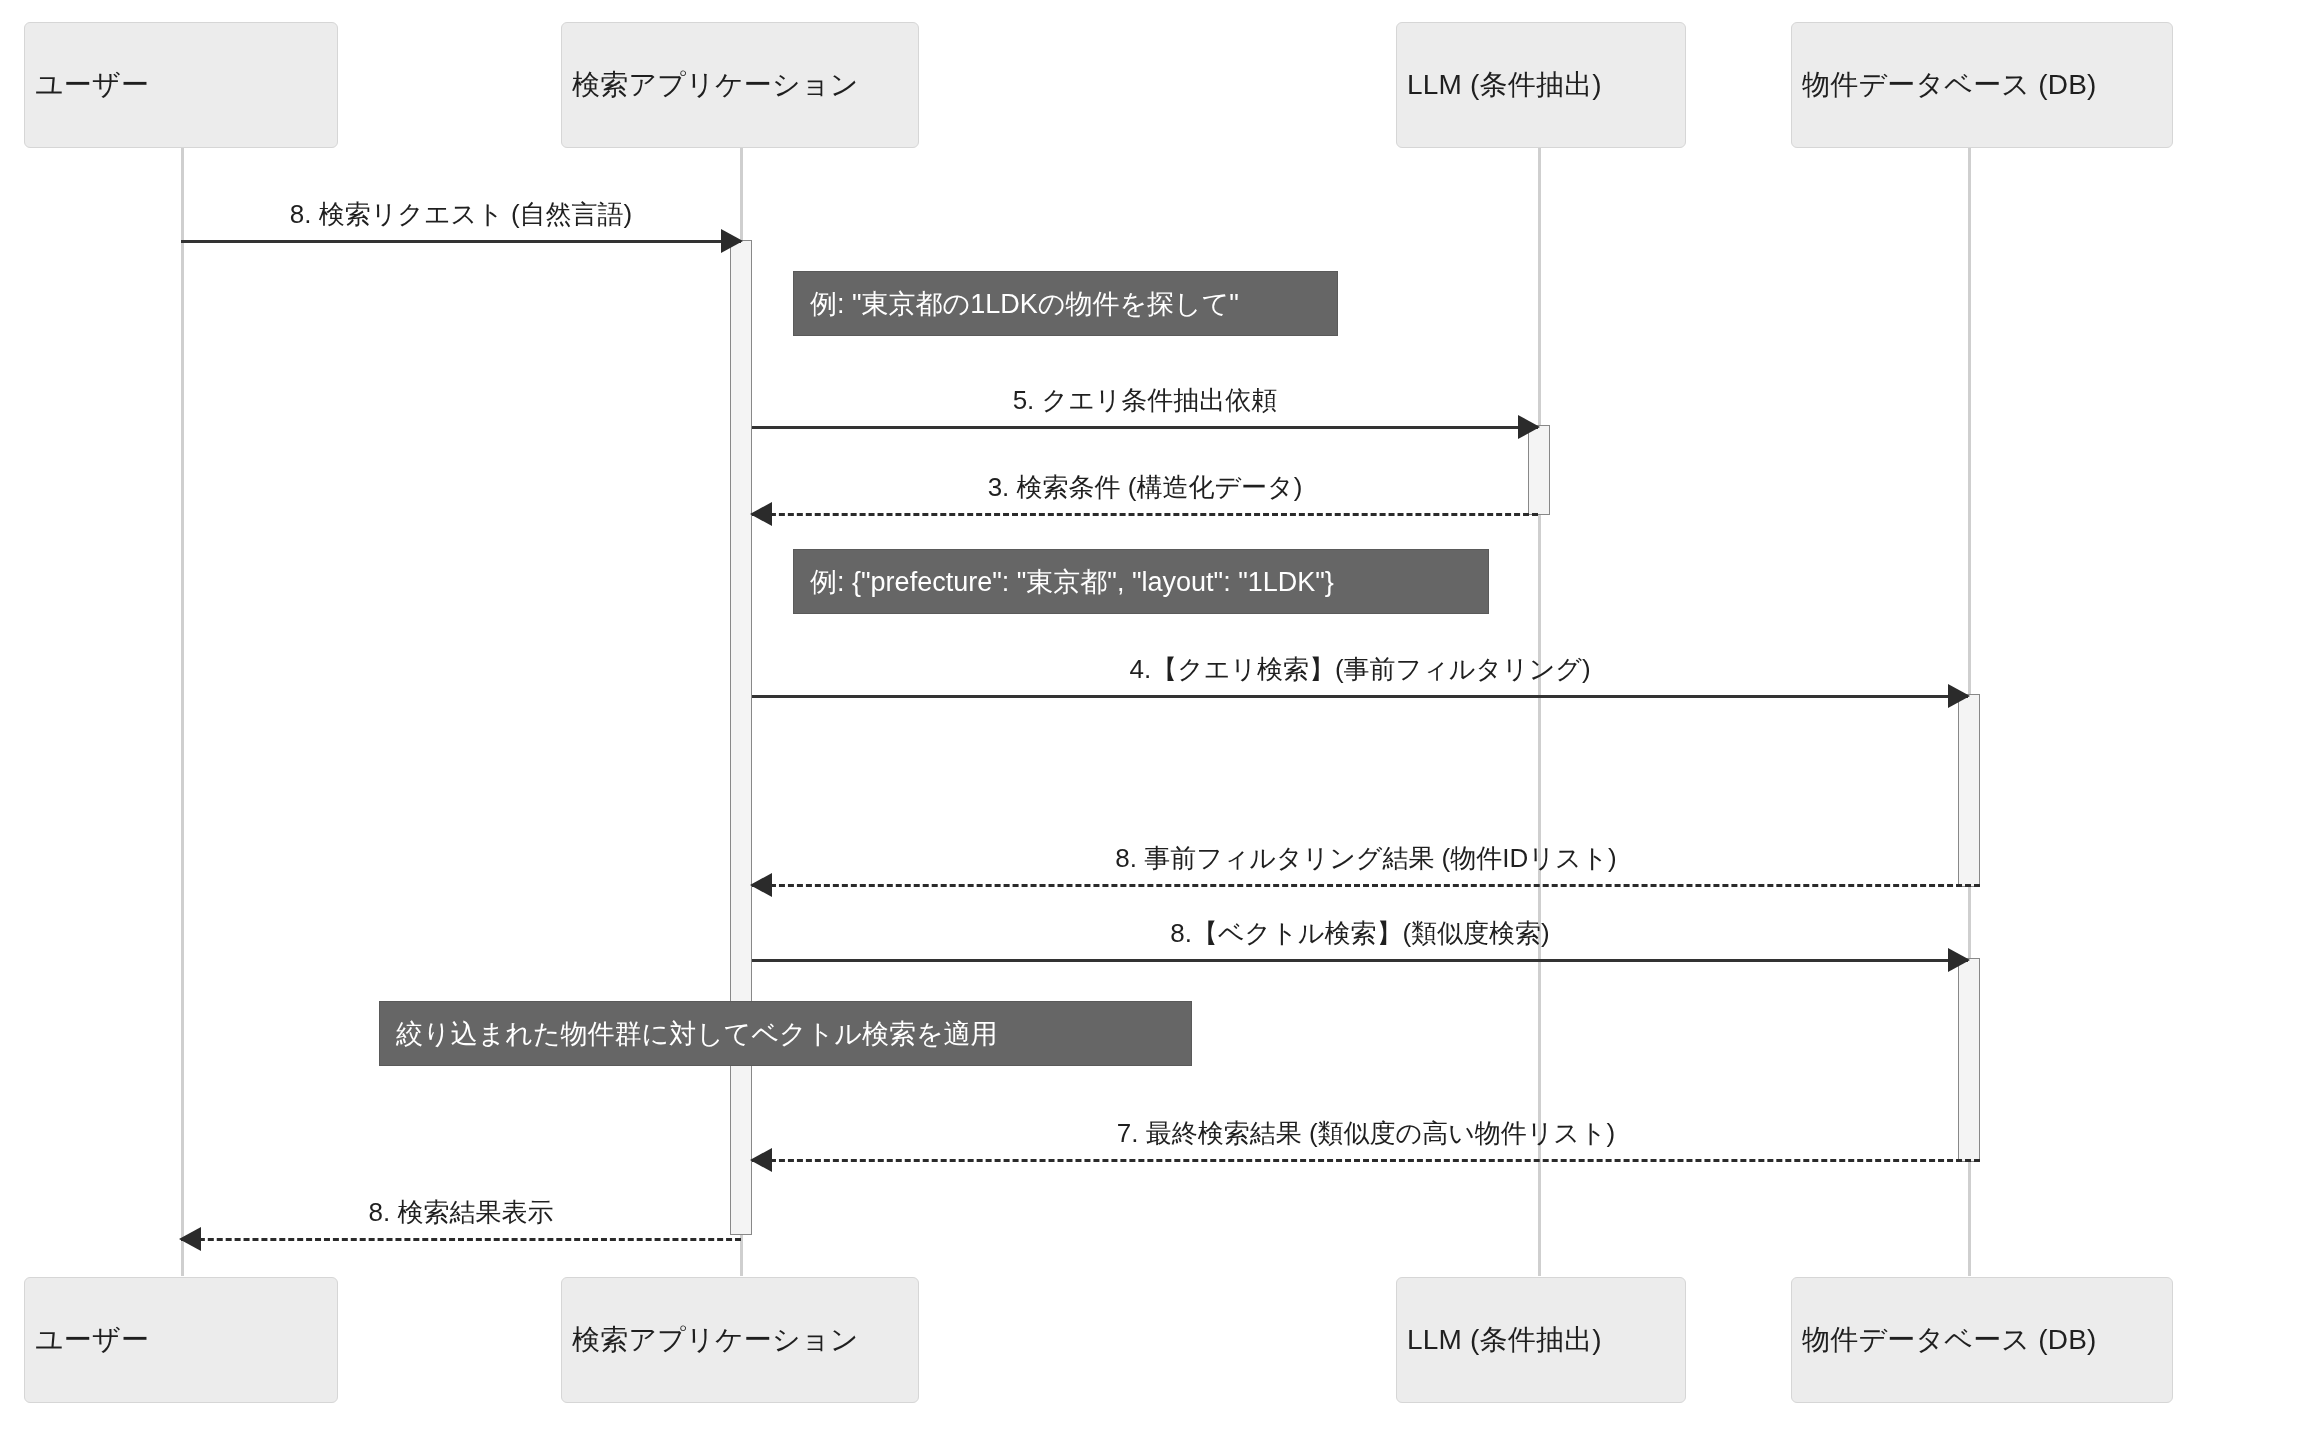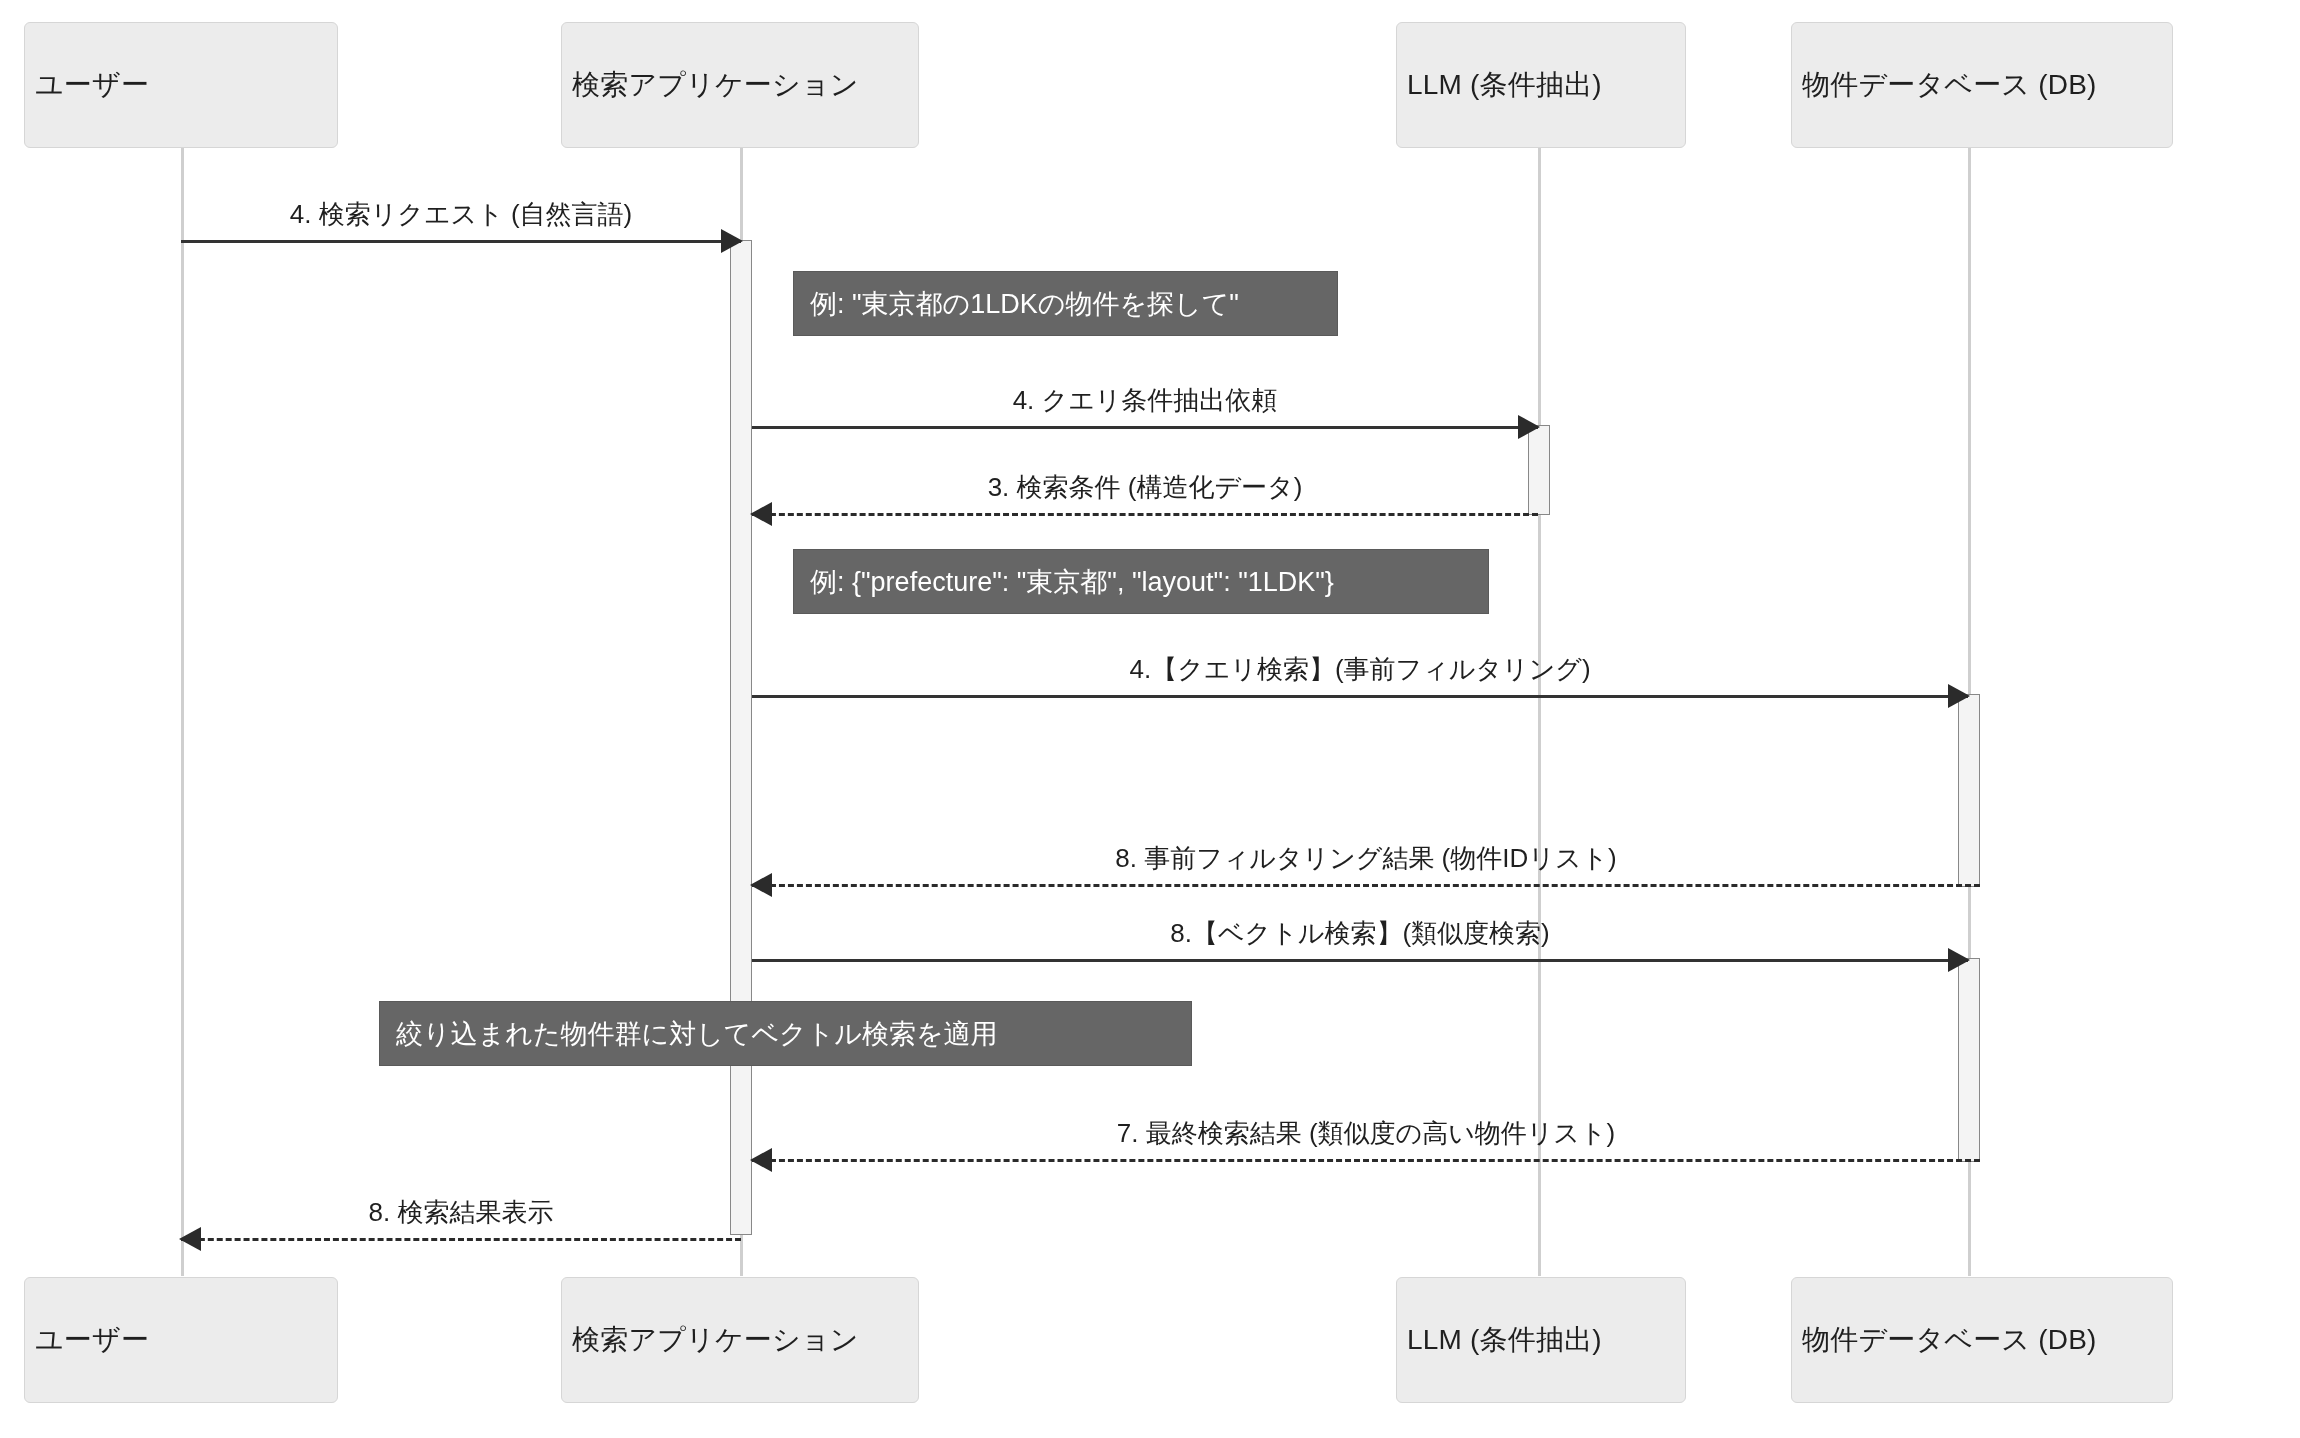--- a/index.html
+++ b/index.html
@@ -143,27 +143,27 @@
 
   <div class="activation" style="left:1528px; top:425px; height:90px;"></div>
 
   <div class="activation" style="left:1958px; top:694px; height:193px;"></div>
 
   <div class="activation" style="left:1958px; top:958px; height:204px;"></div>
 
   <div class="msg" style="left:181px; top:240px; width:560px;">
     <div class="line"></div>
     <div class="head right"></div>
-    <div class="label">4. 検索リクエスト (自然言語)</div>
+    <div class="label">8. 検索リクエスト (自然言語)</div>
   </div>
 
   <div class="msg" style="left:752px; top:426px; width:786px;">
     <div class="line"></div>
     <div class="head right"></div>
-    <div class="label">4. クエリ条件抽出依頼</div>
+    <div class="label">5. クエリ条件抽出依頼</div>
   </div>
 
   <div class="msg dashed" style="left:752px; top:513px; width:786px;">
     <div class="line"></div>
     <div class="head left"></div>
     <div class="label">3. 検索条件 (構造化データ)</div>
   </div>
 
   <div class="msg" style="left:752px; top:695px; width:1216px;">
     <div class="line"></div>

